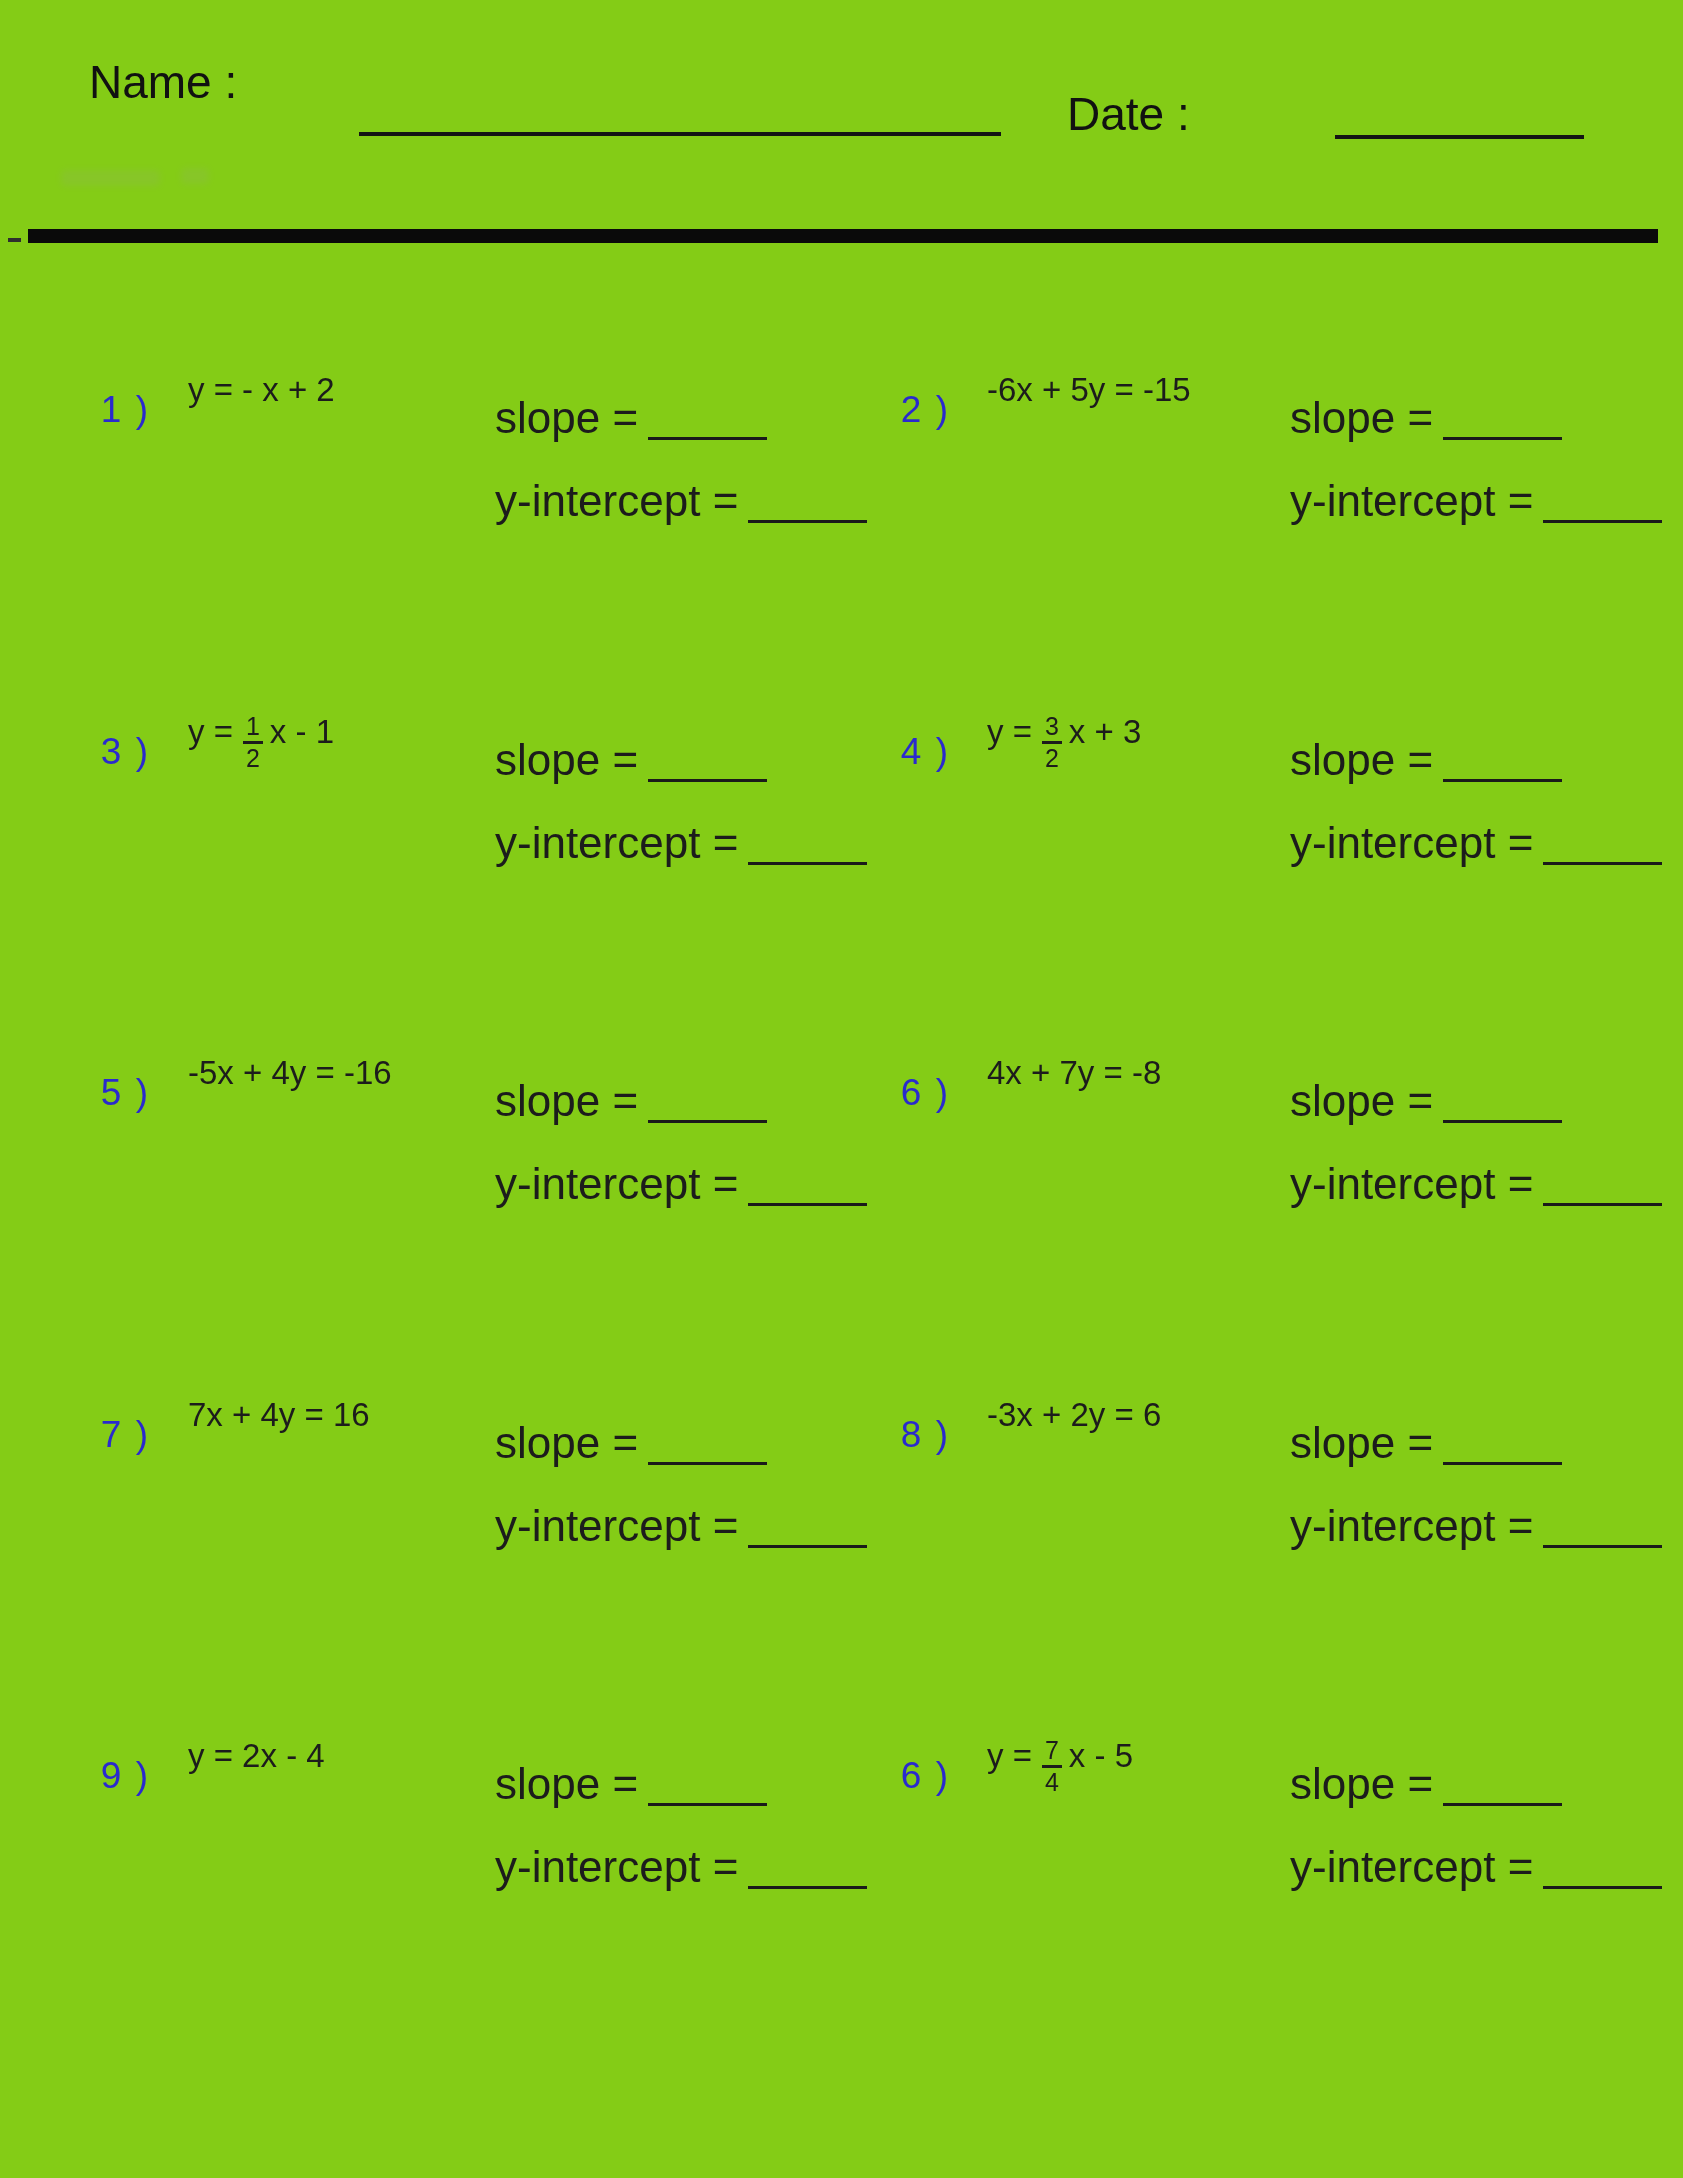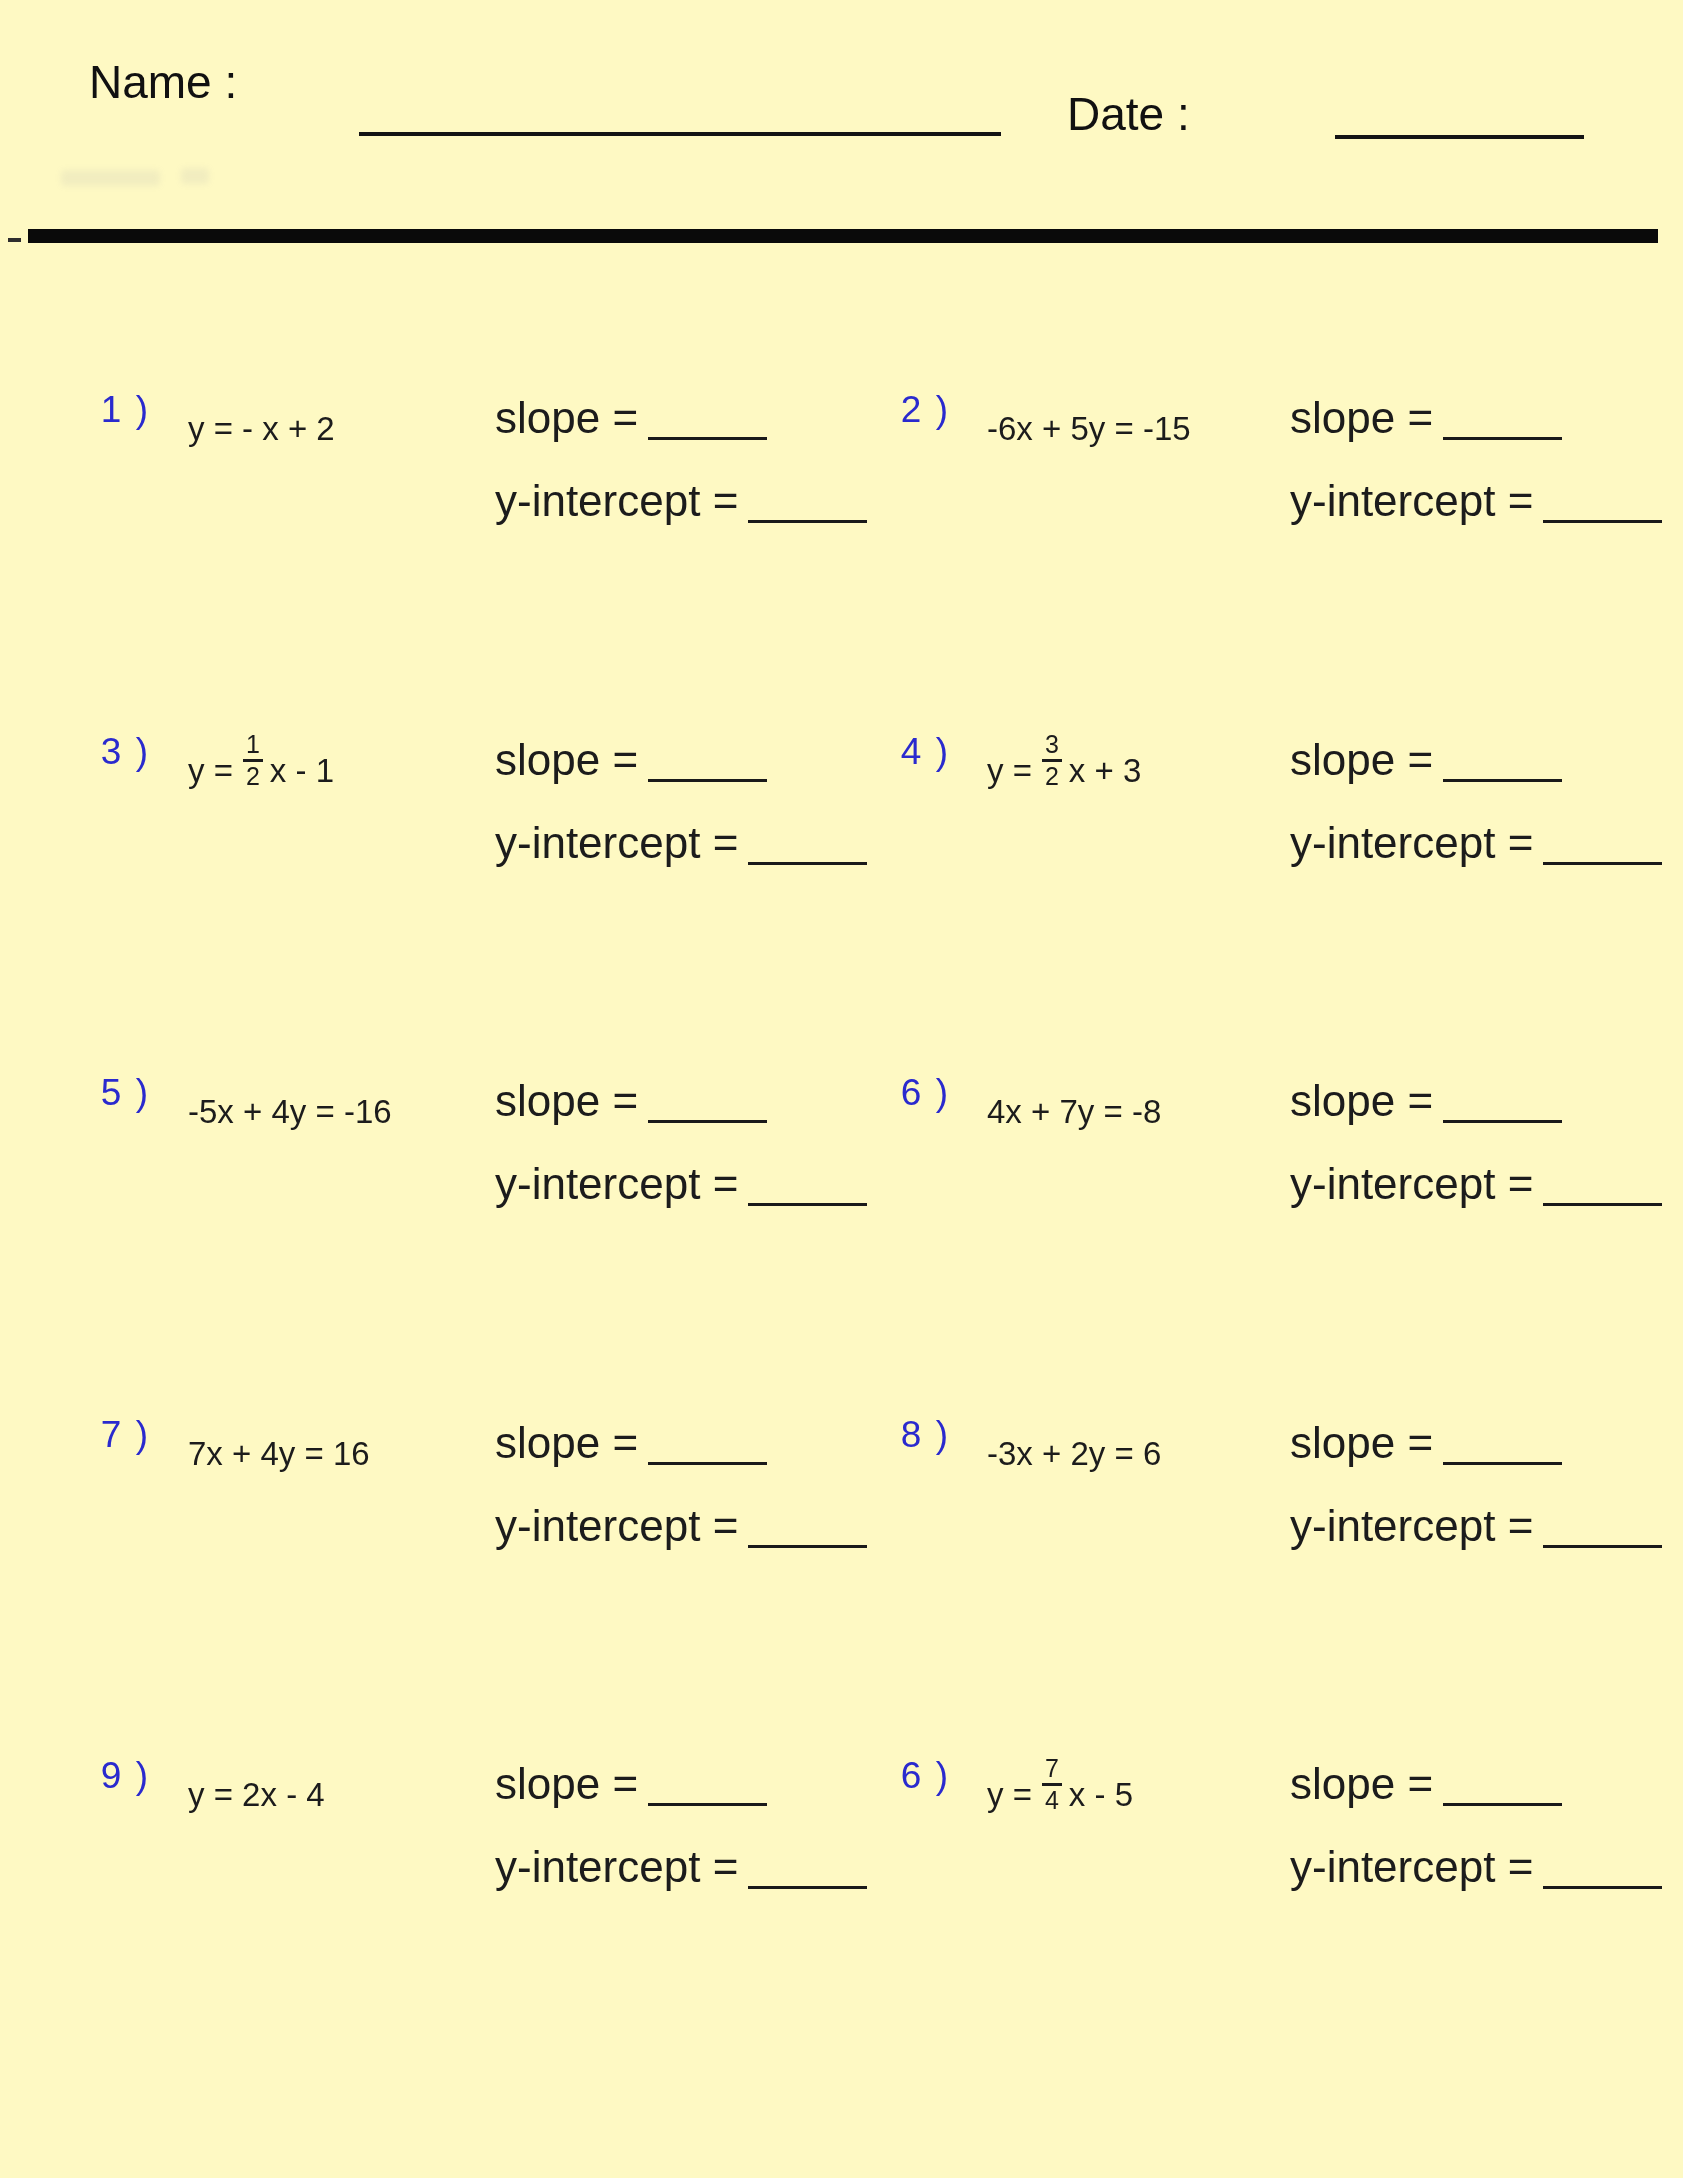--- a/index.html
+++ b/index.html
@@ -3,21 +3,21 @@
 <meta charset="utf-8">
 <style>
   :root{
     --accent-blue:#2a2ace;
     --title-blue:#1c1ccd;
     --text-color:#1c1c1c;
   }
   *{margin:0;padding:0;box-sizing:border-box;}
   html,body{background:#ffffff;}
   body{font-family:"Liberation Sans", sans-serif; color:var(--text-color);}
-  .page{position:relative;width:1683px;height:2178px;background:#fef9c3;overflow:hidden;}
+  .page{position:relative;width:1683px;height:2178px;background:#84cc16;overflow:hidden;}
 
   
   .hdr-label{position:absolute;font-size:46px;font-weight:400;color:#111;}
   .name-label{left:89px;top:55px;}
   .date-label{left:1067px;top:55px;margin-top:32px;}
   .write-line{position:absolute;background:#141414;height:4px;}
   .name-line{left:359px;top:132px;width:642px;}
   .date-line{left:1335px;top:135px;width:249px;}
 
   .scan-smudge{position:absolute;background:#9a9aa6;opacity:0.12;filter:blur(3px);border-radius:4px;}
@@ -36,21 +36,21 @@
   
   .row1{--top:393px;} .row2{--top:735px;} .row3{--top:1076px;}
   .row4{--top:1418px;} .row5{--top:1759px;}
   .col1{--numx:81px;--eqx:188px;--ansx:495px;}
   .col2{--numx:881px;--eqx:987px;--ansx:1290px;}
 
   .pnum{position:absolute;left:var(--numx);top:calc(var(--top) - 22px);height:77px;width:69px;
     display:flex;align-items:center;justify-content:flex-end;
     font-size:37px;color:var(--accent-blue);letter-spacing:2px;}
   .peq{position:absolute;left:var(--eqx);top:calc(var(--top) - 22px);height:77px;
-    display:flex;align-items:flex-end;font-size:33px;white-space:pre;}
+    display:flex;align-items:flex-start;font-size:33px;white-space:pre;}
   .frac{display:inline-flex;flex-direction:column;align-items:center;
     font-size:25px;line-height:1.08;margin:0 7px 0 10px;}
   .frac .num{border-bottom:3px solid var(--text-color);padding:0 3px 1px;}
   .frac .den{padding-top:1px;}
 
   .ans{position:absolute;left:var(--ansx);font-size:44px;white-space:nowrap;}
   .ans.slope{top:var(--top);}
   .ans.yint{top:calc(var(--top) + 83px);}
   .blank{display:inline-block;width:119px;height:12px;margin-left:10px;
     border-bottom:3px solid #1a1a1a;transform:translateY(7px);}

